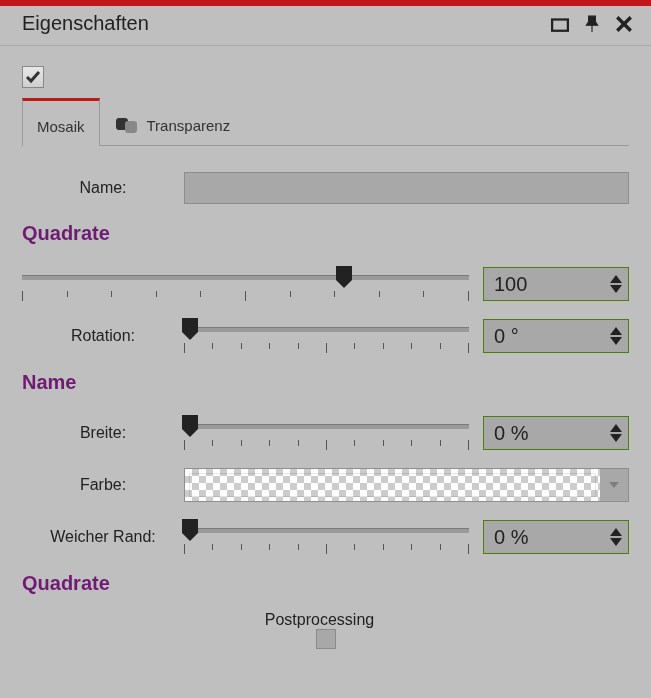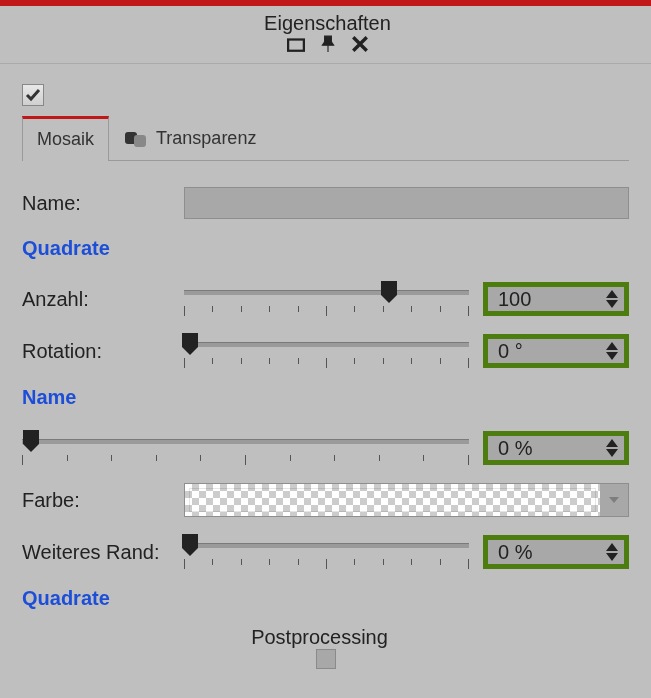--- a/index.html
+++ b/index.html
@@ -3,63 +3,62 @@
 <meta charset="utf-8">
 <style>
   * { box-sizing: border-box; margin: 0; padding: 0; font-family: "Segoe UI", Arial, sans-serif; }
   body { background: #f0f0f0; width: 651px; height: 698px; overflow: hidden; }
   .top-bar { height: 6px; background: #c01818; }
   .panel { background: #bfbfbf; height: 692px; }
   .panel-header {
     display: flex; align-items: center; justify-content: space-between;
     padding: 6px 18px 10px 22px;
     border-bottom: 1px solid #aaa;
-    flex-direction: column;
   }
   .panel-title { font-size: 20px; color: #222; }
   .header-icons { display: flex; gap: 14px; align-items: center; }
   .hicon { width: 18px; height: 18px; display: inline-flex; align-items: center; justify-content: center; cursor: pointer; }
   .hicon svg { stroke: #222; fill: #222; }
   .body { padding: 20px 22px 0 22px; }
   .row-show { display: flex; align-items: center; gap: 10px; margin-bottom: 10px; }
   .chk {
     width: 22px; height: 22px; background: linear-gradient(#e8e8e8,#cfcfcf);
     border: 1px solid #888; display: inline-flex; align-items: center; justify-content: center;
     cursor: pointer;
   }
   .chk svg { stroke: #333; stroke-width: 3; fill: none; }
   .chk-small {
     width: 20px; height: 20px; background: #a8a8a8; border: 1px solid #8a8a8a;
     display: inline-block;
   }
   .lbl-show { font-size: 20px; color: #222; }
   .tabs { display: flex; border-bottom: 1px solid #9a9a9a; margin-top: 8px; }
   .tab {
-    padding: 10px 14px 10px 14px; font-size: 18px; color: #333;
+    padding: 16px 14px 10px 14px; font-size: 15px; color: #333;
     border: 1px solid transparent; border-bottom: none; cursor: pointer;
     display: flex; align-items: center; gap: 6px;
     background: #bfbfbf;
     justify-content: flex-end;
   }
   .tab.active {
     border-color: #9a9a9a;
     border-top: 3px solid #c01818;
     background: #bfbfbf;
     position: relative;
   }
   .tab.active::after {
     content: ""; position: absolute; left: 0; right: 0; bottom: -1px; height: 1px; background: #bfbfbf;
   }
   .tab .ticon { width: 26px; height: 20px; }
   .form { padding-top: 26px; }
   .form-row {
     display: flex; align-items: center; margin-bottom: 18px;
   }
-  .form-label { width: 162px; font-size: 20px; color: #222; }
-  .section-h { font-size: 20px; font-weight: 700; color: #1d4ed8; margin: 10px 0 22px 0; }
+  .form-label { width: 162px; font-size: 16px; color: #222; text-align: center; }
+  .section-h { font-size: 20px; font-weight: 700; color: #701a75; margin: 10px 0 22px 0; }
   .text-input {
     flex: 1; height: 32px; background: #a8a8a8; border: 1px solid #8e8e8e;
   }
   .slider-wrap { flex: 1; display: flex; align-items: center; gap: 14px; }
   .slider {
     position: relative; flex: 1; height: 34px; cursor: pointer;
   }
   .slider-track {
     position: absolute; left: 0; right: 0; top: 8px; height: 5px;
     background: #9a9a9a; border-top: 1px solid #7a7a7a;
@@ -72,21 +71,21 @@
     width: 1px; background: #555;
   }
   .slider-ticks span.maj { height: 10px; }
   .slider-ticks span.min { height: 6px; margin-top: 0; }
   .slider-thumb {
     position: absolute; top: -2px; width: 18px; height: 24px;
     transform: translateX(-50%);
   }
   .slider-thumb svg { width: 18px; height: 24px; }
   .numbox {
-    width: 146px; height: 34px; background: #a8a8a8; border: 5px solid #4d7c0f;
+    width: 146px; height: 34px; background: #a8a8a8; border: 1px solid #4d7c0f;
     display: flex; align-items: center; justify-content: space-between;
     padding: 0 6px 0 10px; font-size: 20px; color: #222;
   }
   .spin { display: flex; flex-direction: column; gap: 2px; cursor: pointer; }
   .spin svg { width: 12px; height: 8px; display: block; }
   .color-field {
     flex: 1; height: 34px; border: 1px solid #8e8e8e; position: relative;
     background:
       linear-gradient(45deg,#ccc 25%,transparent 25%,transparent 75%,#ccc 75%,#ccc),
       linear-gradient(45deg,#ccc 25%,#fff 25%,#fff 75%,#ccc 75%,#ccc);
@@ -157,21 +156,20 @@
     <div class="form">
 
       <div class="form-row">
         <div class="form-label">Name:</div>
         <div class="text-input"></div>
       </div>
 
       <div class="section-h">Quadrate</div>
 
       <div class="form-row">
-        <div class="form-label">Anzahl:</div>
         <div class="slider-wrap">
           <div class="slider">
             <div class="slider-track"></div>
             <div class="slider-ticks">
                 <span class="maj"></span>
                 <span class="min"></span>
                 <span class="min"></span>
                 <span class="min"></span>
                 <span class="min"></span>
                 <span class="maj"></span>
@@ -231,20 +229,21 @@
                   <path d="M6 8l6-8H0z" fill="#222"></path>
                 </svg>
             </span>
           </div>
         </div>
       </div>
 
       <div class="section-h">Name</div>
 
       <div class="form-row">
+        <div class="form-label">Breite:</div>
         <div class="slider-wrap">
           <div class="slider">
             <div class="slider-track"></div>
             <div class="slider-ticks">
                 <span class="maj"></span>
                 <span class="min"></span>
                 <span class="min"></span>
                 <span class="min"></span>
                 <span class="min"></span>
                 <span class="maj"></span>
@@ -278,21 +277,21 @@
           <div class="inner"></div>
           <div class="drop">
             <svg viewBox="0 0 10 6">
                 <path d="M0 0l5 6 5-6z" fill="#555"></path>
               </svg>
           </div>
         </div>
       </div>
 
       <div class="form-row">
-        <div class="form-label">Weiteres Rand:</div>
+        <div class="form-label">Weicher Rand:</div>
         <div class="slider-wrap">
           <div class="slider">
             <div class="slider-track"></div>
             <div class="slider-ticks">
                 <span class="maj"></span>
                 <span class="min"></span>
                 <span class="min"></span>
                 <span class="min"></span>
                 <span class="min"></span>
                 <span class="maj"></span>

